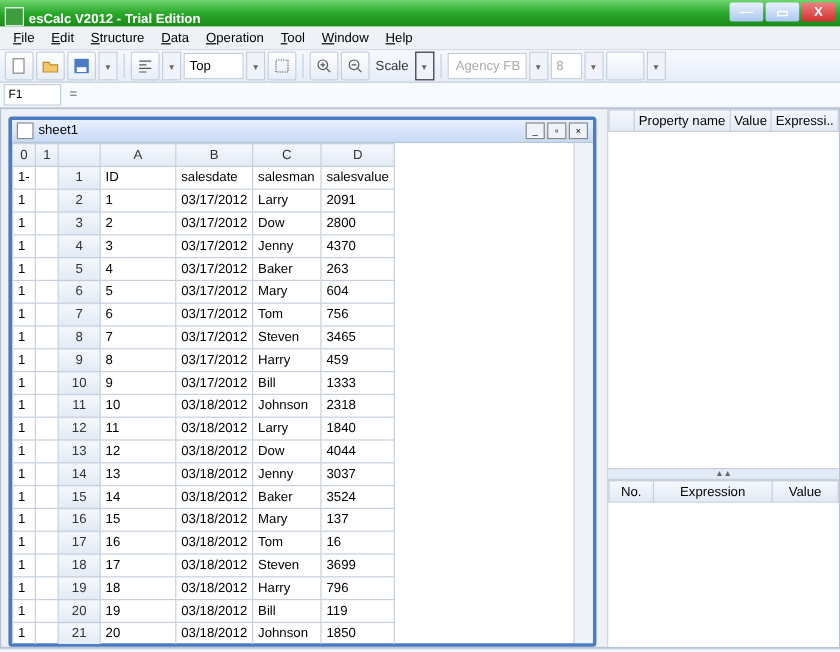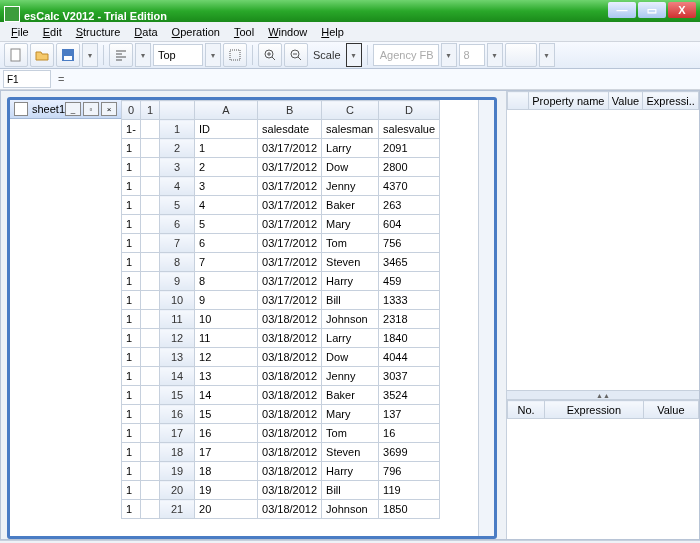--- a/index.html
+++ b/index.html
@@ -16,21 +16,21 @@
 .tbtn{width:22px;height:22px;border:1px solid #c6d0dd;background:linear-gradient(#fefefe,#e8eef7);display:flex;align-items:center;justify-content:center;border-radius:2px}
 .tsep{width:1px;height:20px;background:#c6d0dd;margin:0 3px}
 .tdrop{width:14px;height:22px;border:1px solid #c6d0dd;background:#f0f4fa;display:flex;align-items:center;justify-content:center;font-size:8px;color:#666}
 .tsel{height:20px;border:1px solid #c6d0dd;background:#fff;padding:0 2px;display:flex;align-items:center}
 .tsel input{border:0;outline:0;font-size:11px;width:100%}
 .tlabel{padding:0 3px;color:#333}
 .formula{height:20px;background:#f7faff;border-bottom:1px solid #d0d5dd;display:flex;align-items:center}
 .formula .nb{width:40px;height:16px;border:1px solid #c6d0dd;background:#fff;margin:0 3px;padding:0 3px;font-size:10px}
 .formula .eq{padding:0 4px;color:#666}
 .mdi{position:relative;height:448px;background:#eef2f7;border:1px solid #b8c4d6;display:flex}
-.docwin{position:absolute;left:6px;top:6px;width:484px;height:436px;border:3px solid #4a7cc4;border-radius:3px;background:#fff;display:flex;flex-direction:row}
+.docwin{position:absolute;left:6px;top:6px;width:484px;height:436px;border:3px solid #4a7cc4;border-radius:3px;background:#fff;display:flex;flex-direction:column}
 .docwin .dt{height:18px;background:linear-gradient(#e8f0ff,#c8daf5);display:flex;align-items:center;padding:0 4px;border-bottom:1px solid #a3b8d6}
 .docwin .dt .di{width:12px;height:12px;background:#fff;border:1px solid #888;margin-right:4px}
 .docwin .dt .dc{margin-left:auto;display:flex;gap:2px}
 .docwin .dt .dc div{width:14px;height:12px;border:1px solid #888;background:#f0f4fa;font-size:8px;display:flex;align-items:center;justify-content:center}
 .sheet{flex:1;display:flex;overflow:hidden;position:relative}
 .gridwrap{flex:1;overflow:auto}
 table.grid{border-collapse:collapse;font-size:11px}
 table.grid th,table.grid td{border:1px solid #c6d0dd;padding:1px 4px;height:16px;text-align:left;white-space:nowrap}
 table.grid th{background:linear-gradient(#f5f8fd,#e2eaf5);font-weight:normal;text-align:center;color:#333}
 table.grid .rh{background:linear-gradient(#f5f8fd,#e2eaf5);text-align:center;width:26px;min-width:26px}

